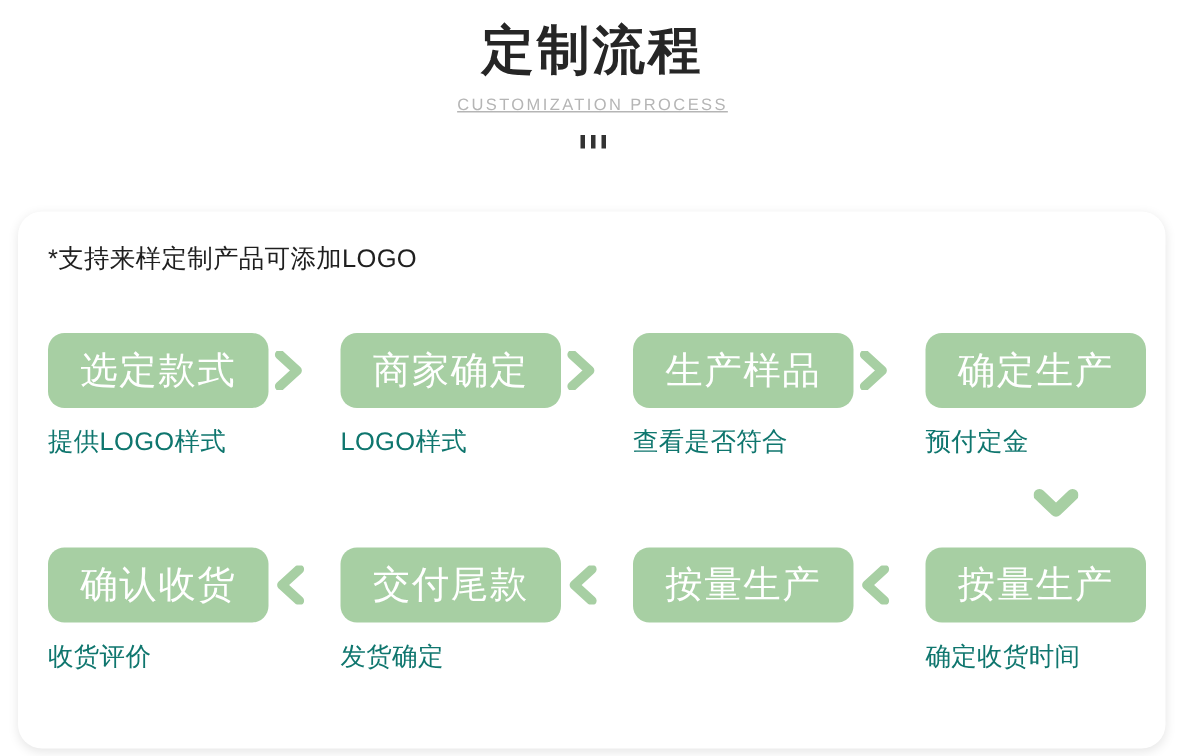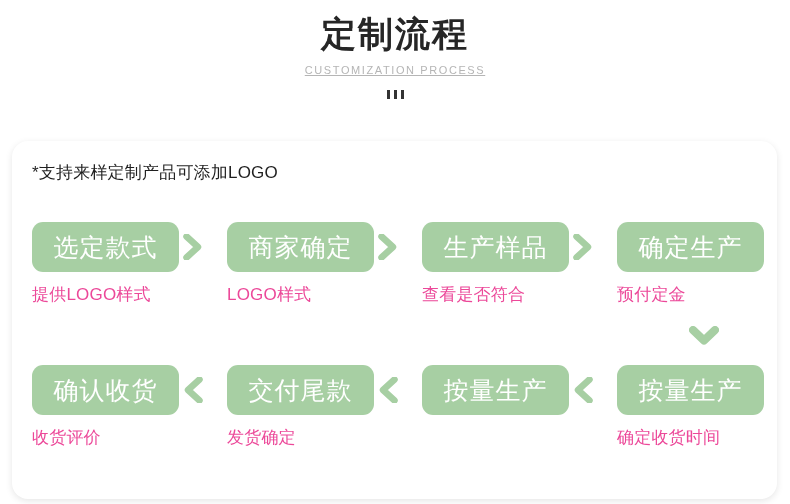--- a/index.html
+++ b/index.html
@@ -111,21 +111,21 @@
     font-size: 25px;
     line-height: 25px;
     color: #ffffff;
     font-weight: 500;
     letter-spacing: 1px;
   }
   .caption {
     margin-top: 12px;
     font-size: 17px;
     line-height: 22px;
-    color: #ec4899;
+    color: #0f766e;
     white-space: nowrap;
     letter-spacing: 0.2px;
   }
 
   
   .sep {
     width: 28px;
     height: 50px;
     display: flex;
     align-items: center;

